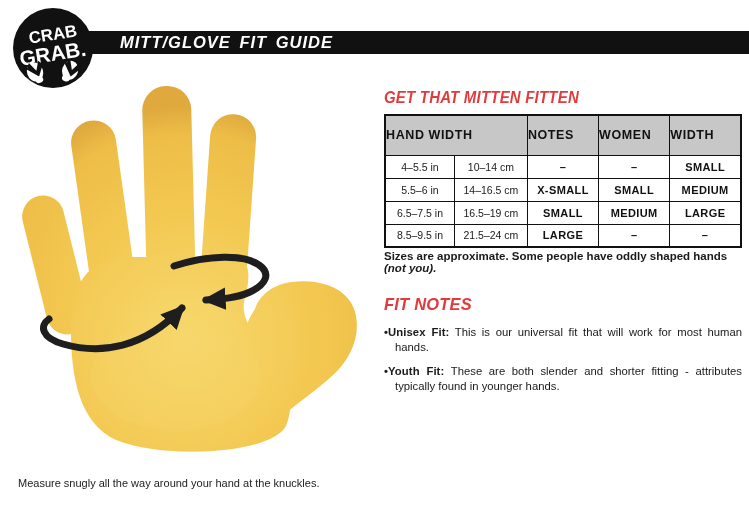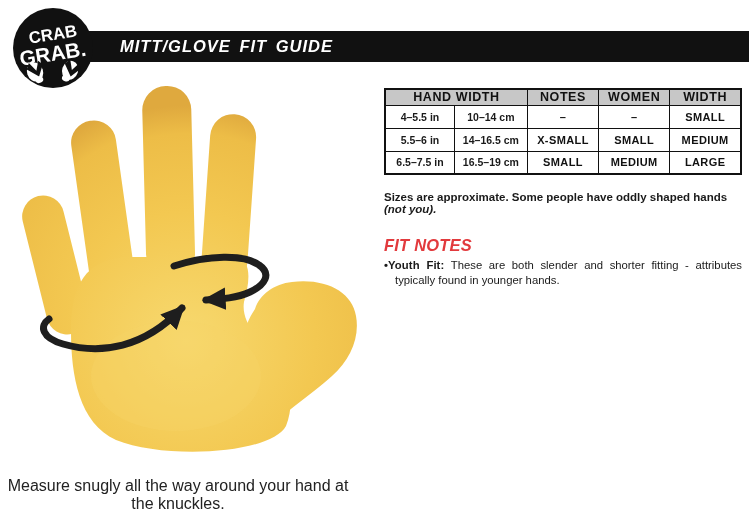--- a/index.html
+++ b/index.html
@@ -1,45 +1,45 @@
 <!DOCTYPE html>
 <html><head>
 <meta charset="utf-8">
 <style>
   * { margin:0; padding:0; box-sizing:border-box; }
   html,body { width:749px; height:513px; background:#fff; overflow:hidden;
               font-family:"Liberation Sans", sans-serif; color:#1a1a1a; }
   .page { position:relative; width:749px; height:513px; background:#fff; }
 
   
-  .topbar { position:absolute; left:86px; top:31px; right:0; height:31px; background:#111; display:flex; align-items:center; }
+  .topbar { position:absolute; left:86px; top:31px; right:0; height:23px; background:#111; display:flex; align-items:center; }
   .topbar-title { color:#fff; font-style:italic; font-weight:bold; font-size:16.5px;
                   letter-spacing:1px; word-spacing:3px; padding-left:34px; transform:scaleY(1.04); }
   .logo { position:absolute; left:13px; top:8px; width:80px; height:80px; z-index:2; }
 
   
   .hand-fig { position:absolute; left:16px; top:76px; width:366px; height:394px; }
-  .hand-caption { position:absolute; left:3px; top:477px; width:350px; text-align:center;
-                  font-size:16px; color:#222; }
+  .hand-caption { position:absolute; left:18px; top:477px; width:350px; 
+                  font-size:11px; color:#222; }
 
   
   .right-col { position:absolute; left:384px; top:88px; width:358px; }
   .red-heading { color:#e23a3d; font-style:italic; font-weight:bold; letter-spacing:0.2px;
                  transform:scaleY(1.05); transform-origin:left top; }
   .h-get { font-size:15px; margin-bottom:9px; }
-  .h-fit { font-size:16.5px; margin-top:20px; margin-bottom:4px; }
+  .h-fit { font-size:16.5px; margin-top:20px; margin-bottom:12px; }
 
   table.fit-table { width:100%; border-collapse:collapse; border:2px solid #111; table-layout:fixed; }
-  .fit-table th { background:#c7c7c7; border:1px solid #111; height:16px;
-                  font-size:12.5px; font-weight:bold; letter-spacing:0.6px; color:#111; text-align:center; }
+  .fit-table th { background:#c7c7c7; border:1px solid #111; height:40px;
+                  font-size:12.5px; font-weight:bold; letter-spacing:0.6px; color:#111; text-align:left; }
   .fit-table td { border:1px solid #111; height:23px; text-align:center; vertical-align:middle; background:#fff; }
-  .fit-table td.measure { font-size:10.5px; font-weight:bold; color:#1a1a1a; }
+  .fit-table td.measure { font-size:10.5px; font-weight:normal; color:#1a1a1a; }
   .fit-table td.size { font-size:11px; font-weight:bold; letter-spacing:0.4px; color:#111; }
 
-  .sizes-note { margin-top:16px; font-size:11.5px; font-weight:bold; color:#1a1a1a; }
+  .sizes-note { margin-top:2px; font-size:11.5px; font-weight:bold; color:#1a1a1a; }
   .sizes-note .aside { font-style:italic; font-weight:bold; }
 
   ul.fit-notes { list-style:none; }
   ul.fit-notes li { font-size:11.3px; line-height:1.34; text-align:justify;
                     padding-left:11px; text-indent:-11px; margin-bottom:9px; color:#1a1a1a; }
   ul.fit-notes .bullet { font-weight:bold; }
   ul.fit-notes .lead { font-weight:bold; letter-spacing:0.1px; }
 </style>
 </head>
 <body>
@@ -116,20 +116,21 @@
       <path d="M33 243 C23 250 26 262 47 268 C85 279 128 272 166 232" marker-end="url(#arrowHead)"></path>
 
       <path d="M158 190 C192 179 228 178 243 189 C256 198 249 209 234 216 C221 222 206 223 190 224" marker-end="url(#arrowHead)"></path>
     </g>
   </svg>
 
   <div class="hand-caption">Measure snugly all the way around your hand at the knuckles.</div>
 
   <div class="right-col">
 
+    <div class="red-heading h-get">GET THAT MITTEN FITTEN</div>
 
     <table class="fit-table">
       <colgroup>
         <col style="width:19.5%">
           <col style="width:20.5%">
           <col style="width:20%">
           <col style="width:20%">
           <col style="width:20%">
       </colgroup>
       <thead>
@@ -159,29 +160,37 @@
 
       <tr>
         <td class="measure">6.5–7.5 in</td>
         <td class="measure">16.5–19 cm</td>
         <td class="size">SMALL</td>
         <td class="size">MEDIUM</td>
         <td class="size">LARGE</td>
       </tr>
 
 
+      <tr>
+        <td class="measure">8.5–9.5 in</td>
+        <td class="measure">21.5–24 cm</td>
+        <td class="size">LARGE</td>
+        <td class="size">–</td>
+        <td class="size">–</td>
+      </tr>
 
     </tbody>
     </table>
 
     <div class="sizes-note"><span>Sizes are approximate. Some people have oddly shaped hands </span><span class="aside">(not you).</span></div>
 
     <div class="red-heading h-fit">FIT NOTES</div>
 
     <ul class="fit-notes">
 
+      <li><span class="bullet">•</span><span class="lead">Unisex Fit:</span><span> This is our universal fit that will work for most human hands.</span></li>
 
 
       <li><span class="bullet">•</span><span class="lead">Youth Fit:</span><span> These are both slender and shorter fitting - attributes typically found in younger hands.</span></li>
     </ul>
 
   </div>
 </div>
 
 </body></html>

